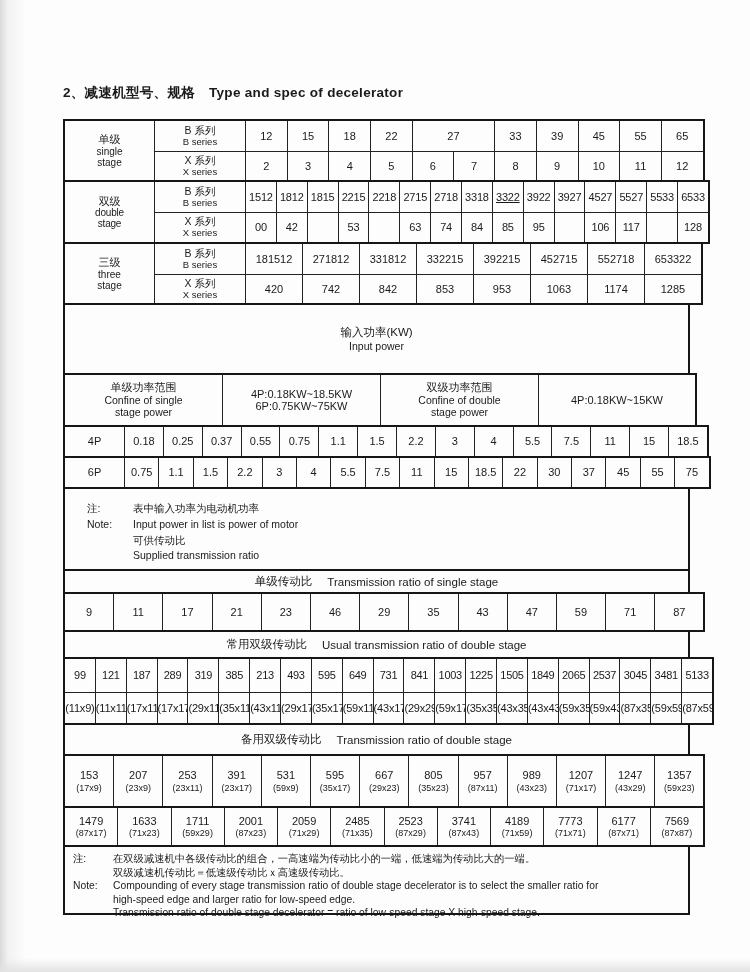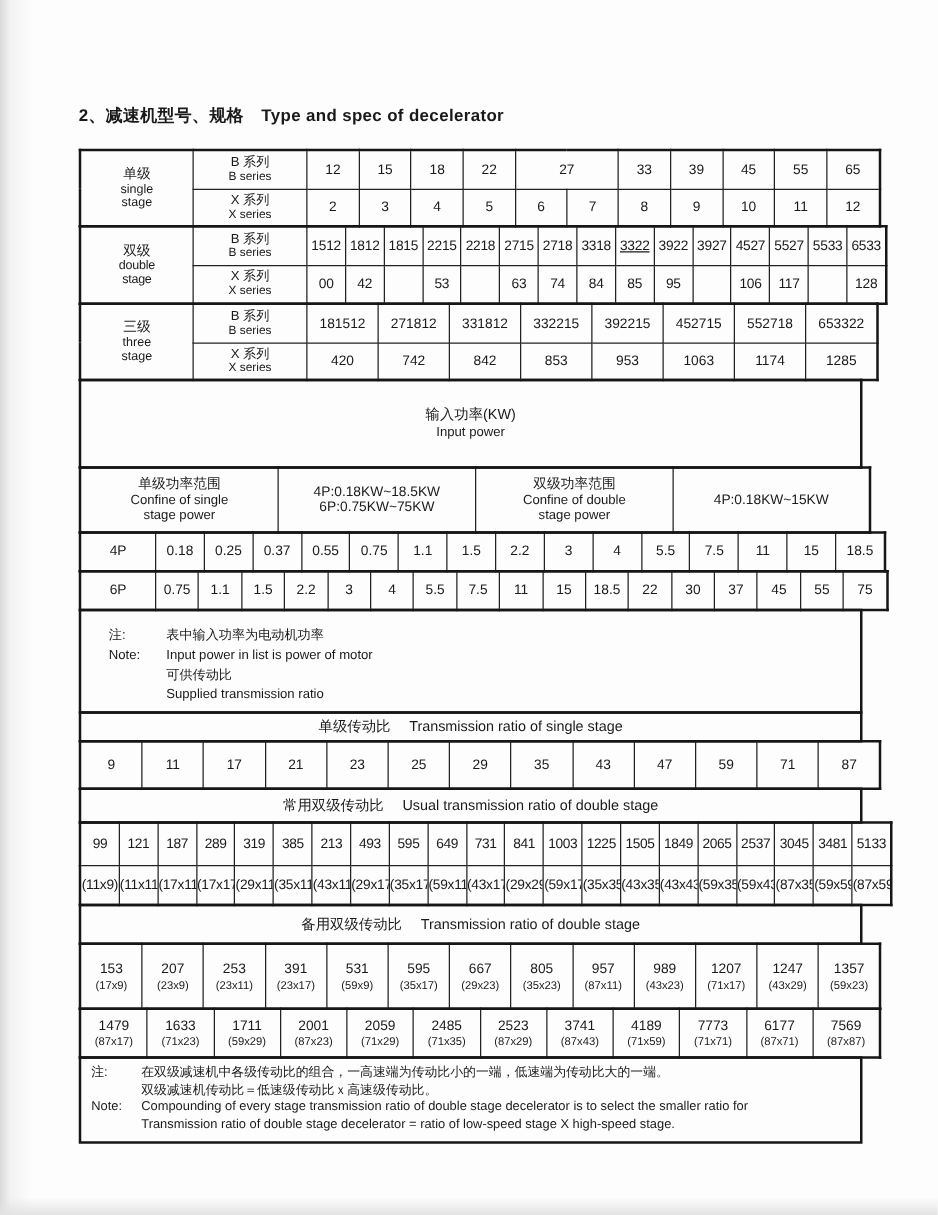--- a/index.html
+++ b/index.html
@@ -321,21 +321,21 @@
       <span>Transmission ratio of single stage</span>
     </div>
     <table class="t ratio-single">
       <tbody>
           <tr class="h38">
             <td style="width: 48.2px;">9</td>
             <td style="width: 48.2px;">11</td>
             <td style="width: 48.2px;">17</td>
             <td style="width: 48.2px;">21</td>
             <td style="width: 48.2px;">23</td>
-            <td style="width: 48.2px;">25</td>
+            <td style="width: 48.2px;">46</td>
             <td style="width: 48.2px;">29</td>
             <td style="width: 48.2px;">35</td>
             <td style="width: 48.2px;">43</td>
             <td style="width: 48.2px;">47</td>
             <td style="width: 48.2px;">59</td>
             <td style="width: 48.2px;">71</td>
             <td style="width: 48.2px;">87</td>
           </tr>
     </tbody>
       </table>
@@ -509,17 +509,18 @@
               <div class="cf">(87x87)</div>
             </td>
           </tr>
     </tbody>
       </table>
 
     <div class="note-box note2">
         <div class="note-line"><span class="nl">注:</span><span class="nt">在双级减速机中各级传动比的组合，一高速端为传动比小的一端，低速端为传动比大的一端。</span></div>
         <div class="note-line"><span class="nl"></span><span class="nt">双级减速机传动比＝低速级传动比ｘ高速级传动比。</span></div>
         <div class="note-line"><span class="nl">Note:</span><span class="nt">Compounding of every stage transmission ratio of double stage decelerator is to select the smaller ratio for</span></div>
+        <div class="note-line"><span class="nl"></span><span class="nt">high-speed edge and larger ratio for low-speed edge.</span></div>
         <div class="note-line"><span class="nl"></span><span class="nt">Transmission ratio of double stage decelerator = ratio of low-speed stage X high-speed stage.</span></div>
       </div>
 
   </div>
 </div>
 
 </body></html>

